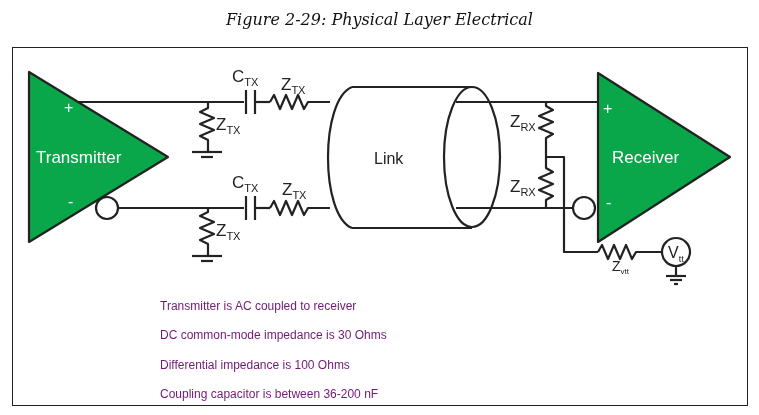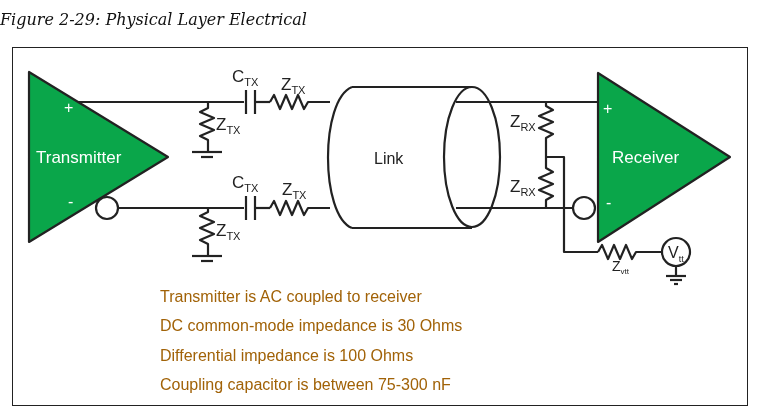--- a/index.html
+++ b/index.html
@@ -1,29 +1,29 @@
 <!DOCTYPE html>
 <html><head>
 <meta charset="utf-8">
 <style>
   html, body { margin:0; padding:0; background:#ffffff; }
   body { width:759px; height:415px; position:relative; overflow:hidden; }
   .caption {
-    position:absolute; left:0; top:10px; width:759px; text-align:left;
+    position:absolute; left:0; top:10px; width:759px; text-align:center;
     font-family:"DejaVu Serif", serif; font-style:italic; font-size:16px; color:#111;
   }
   .frame {
     position:absolute; left:12px; top:47px; width:736px; height:359px;
     border:1.5px solid #222; box-sizing:border-box;
   }
   svg { position:absolute; left:0; top:0; }
   svg text { font-family:"Liberation Sans", sans-serif; fill:#222; }
   .notes {
-    position:absolute; left:160px; top:282px;
-    font-family:"Liberation Sans", sans-serif; font-size:16px; color:#a16207; line-height:29.3px;
+    position:absolute; left:160px; top:292px;
+    font-family:"Liberation Sans", sans-serif; font-size:12px; color:#701a75; line-height:29.3px;
   }
 </style>
 </head>
 <body>
 
 <div class="caption">Figure 2-29: Physical Layer Electrical</div>
 <div class="frame"></div>
 
 <svg width="759" height="415" viewBox="0 0 759 415">
   <g stroke="#222" stroke-width="2.2" fill="none" stroke-linejoin="round">
@@ -93,14 +93,14 @@
   <text x="510" y="192" font-size="17"><tspan>Z</tspan><tspan dy="4" font-size="11">RX</tspan></text>
 
   <text x="612" y="271" font-size="14"><tspan>Z</tspan><tspan dy="3" font-size="8">vtt</tspan></text>
   <text x="668" y="258" font-size="16"><tspan>V</tspan><tspan dy="4" font-size="9">tt</tspan></text>
 </svg>
 
 <div class="notes">
   <div>Transmitter is AC coupled to receiver</div>
   <div>DC common-mode impedance is 30 Ohms</div>
   <div>Differential impedance is 100 Ohms</div>
-  <div>Coupling capacitor is between 75-300 nF</div>
+  <div>Coupling capacitor is between 36-200 nF</div>
 </div>
 
 </body></html>

